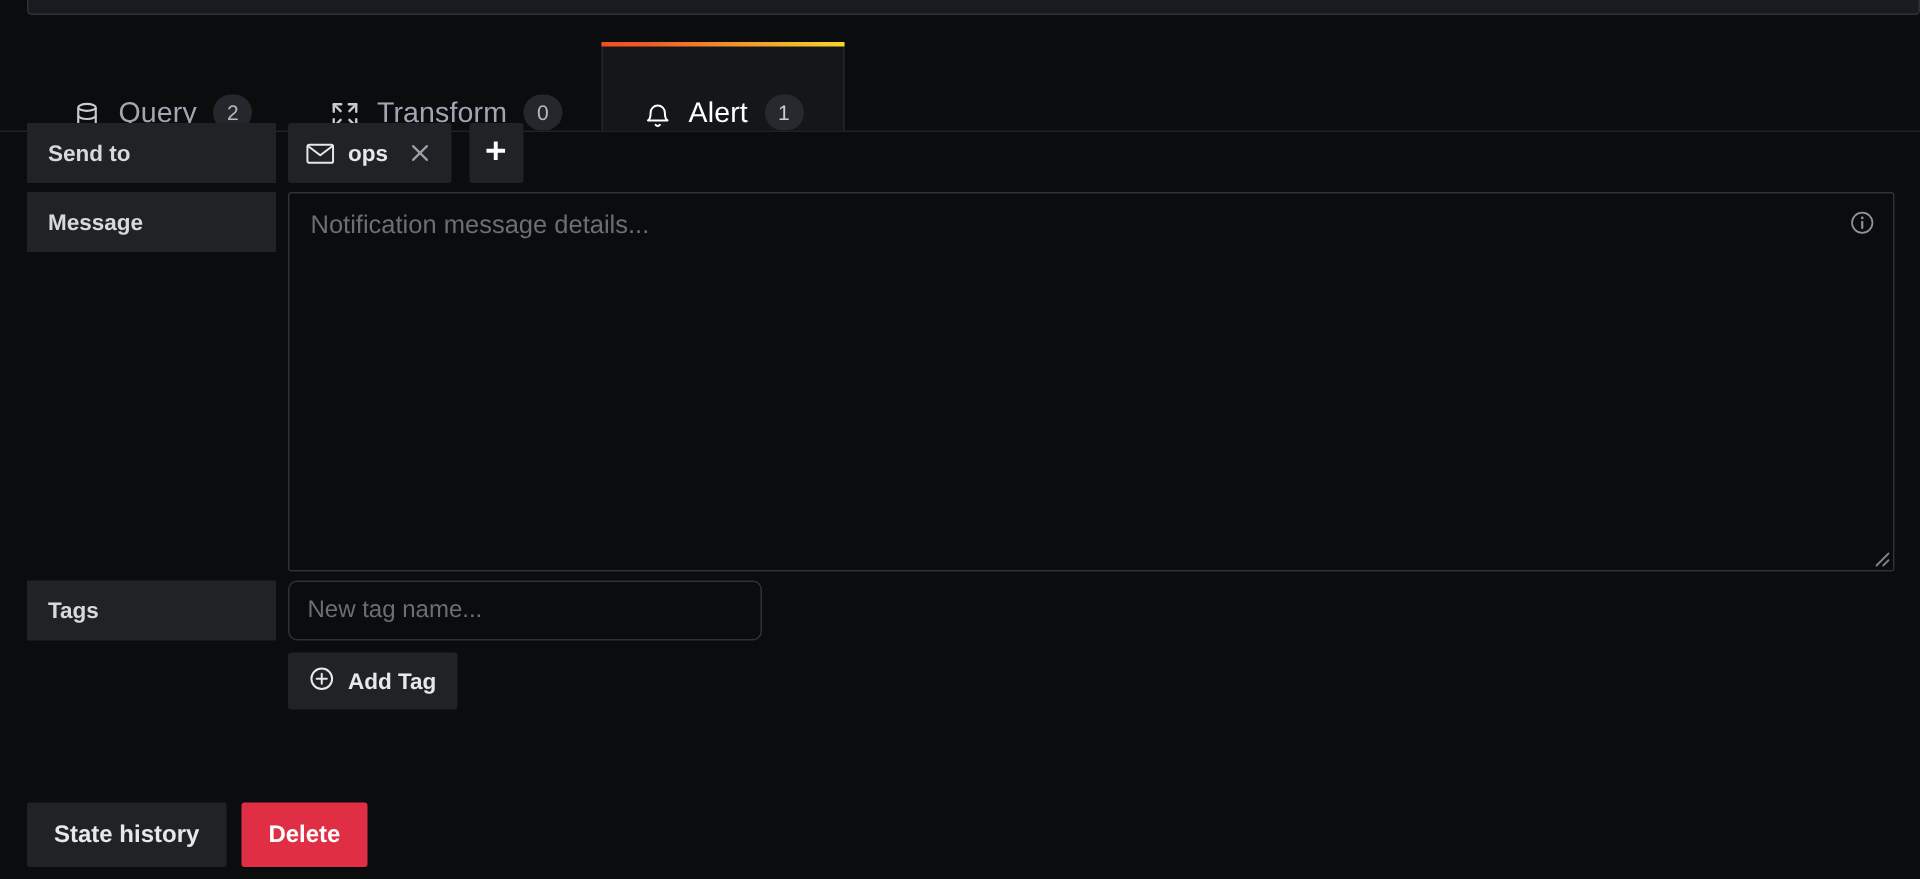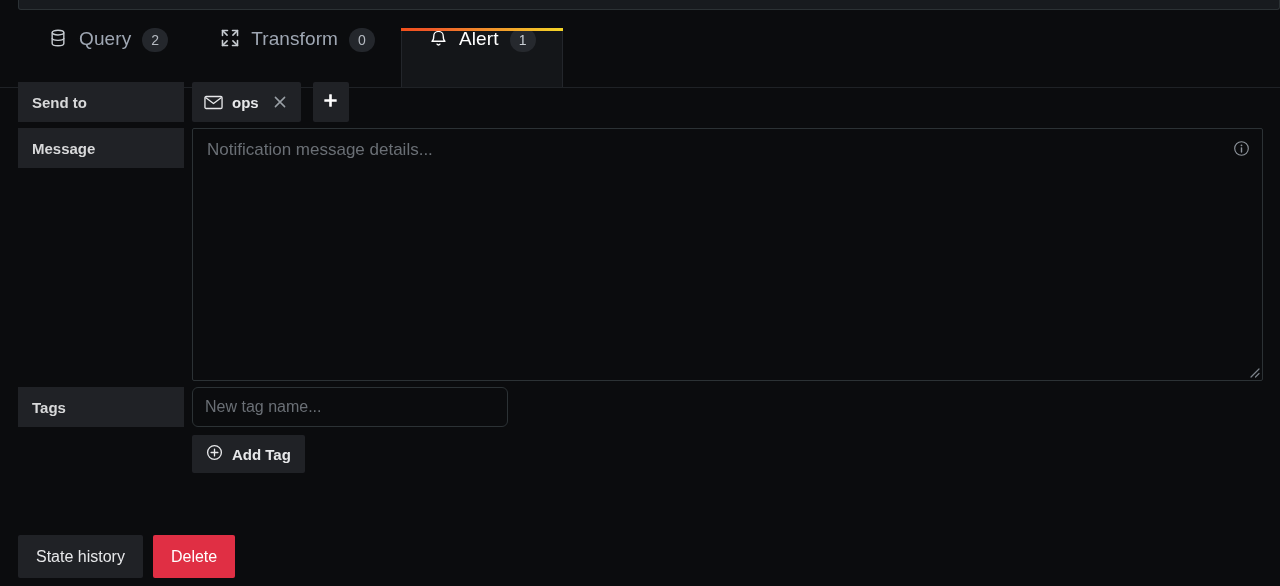--- a/index.html
+++ b/index.html
@@ -43,21 +43,21 @@
   .tabs {
     display: flex;
     align-items: stretch;
     height: 100%;
     padding-left: 22px;
     box-sizing: border-box;
   }
   .tab {
     position: relative;
     display: flex;
-    align-items: flex-start;
+    align-items: flex-end;
     gap: 11px;
     padding: 0 26px;
     cursor: pointer;
     color: #9fa7b3;
     font-size: 19px;
     letter-spacing: .1px;
     background: transparent;
     border: none;
     font-family: "Liberation Sans", sans-serif;
     box-sizing: border-box;
@@ -254,21 +254,21 @@
     gap: 10px;
   }
   .btn {
     height: 43px;
     padding: 0 18px;
     border: none;
     border-radius: 2px;
     background: #202226;
     color: #e7e8ea;
     font-size: 16px;
-    font-weight: normal;
+    font-weight: bold;
     font-family: "Liberation Sans", sans-serif;
     cursor: pointer;
     display: inline-flex;
     align-items: center;
   }
   .btn.danger { background: #e0226e; }
   .btn.danger { background: #e02f44; color: #fff; }
 </style>
 </head>
 <body>

